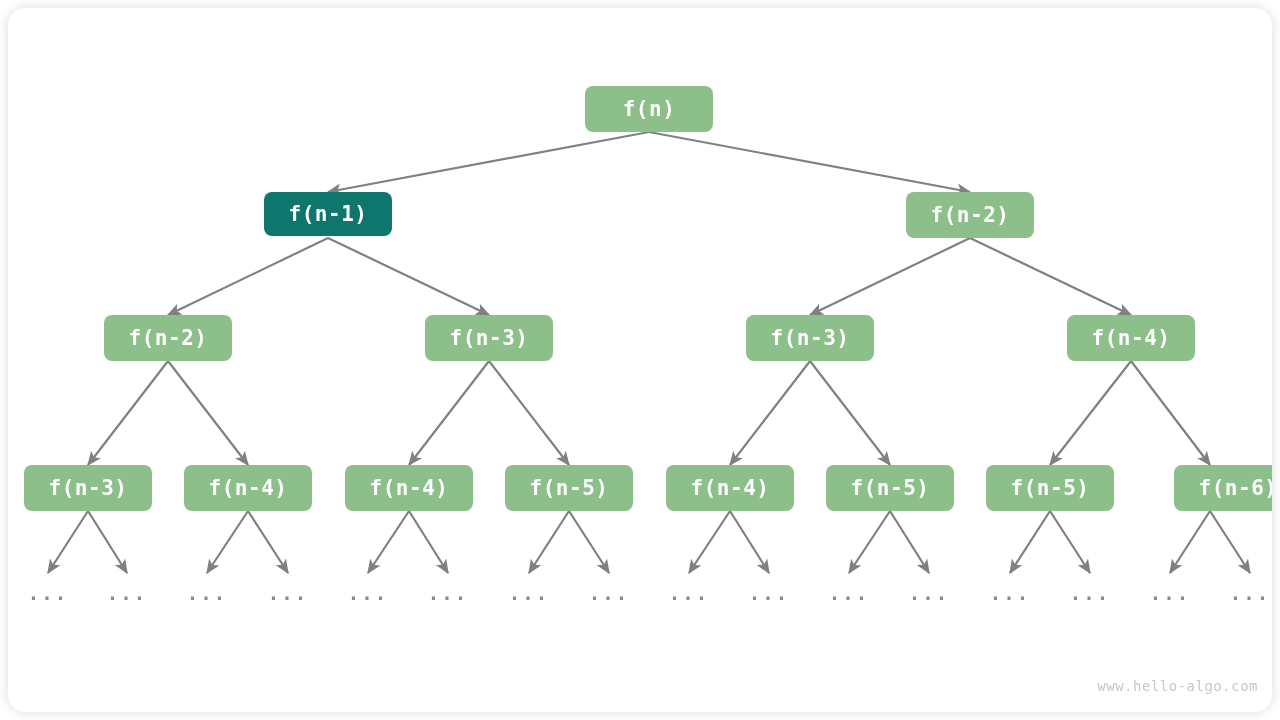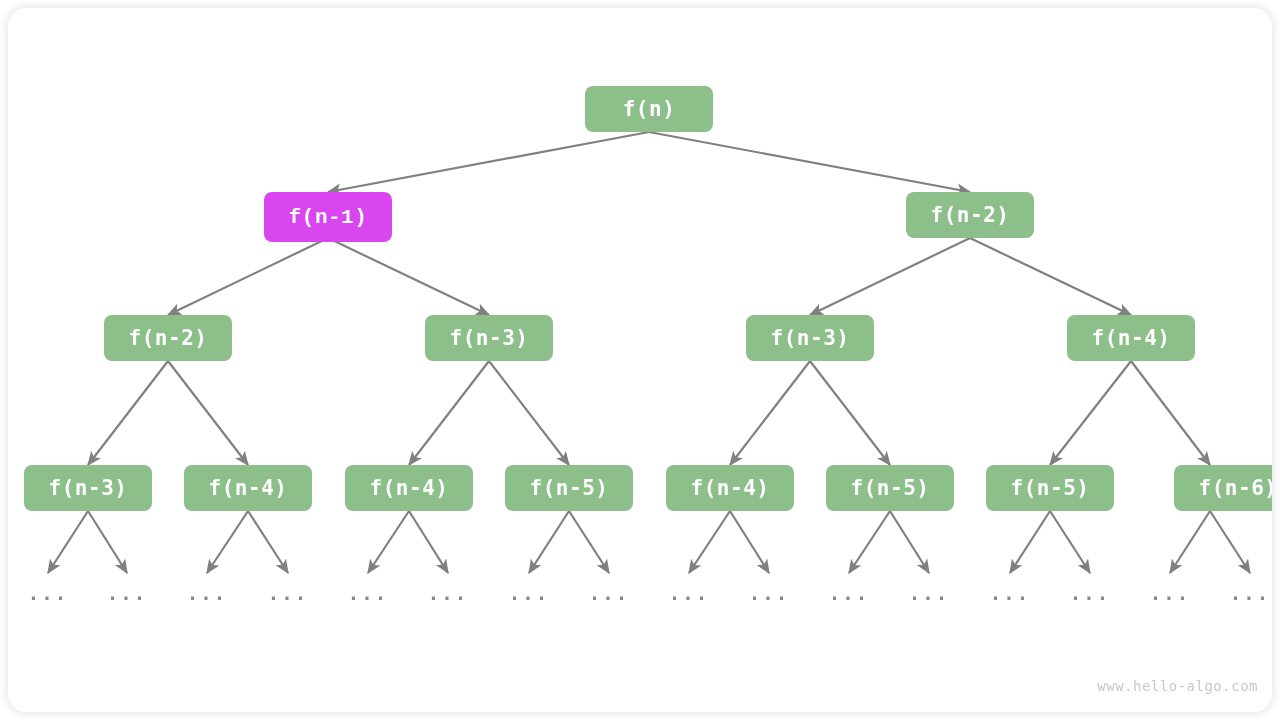--- a/index.html
+++ b/index.html
@@ -118,21 +118,21 @@
             <line x1="882" y1="503" x2="921" y2="565" stroke="#808080" stroke-width="2.2" marker-end="url(#arrowhead)"></line>
             <line x1="1042" y1="503" x2="1002" y2="565" stroke="#808080" stroke-width="2.2" marker-end="url(#arrowhead)"></line>
             <line x1="1042" y1="503" x2="1082" y2="565" stroke="#808080" stroke-width="2.2" marker-end="url(#arrowhead)"></line>
             <line x1="1202" y1="503" x2="1162" y2="565" stroke="#808080" stroke-width="2.2" marker-end="url(#arrowhead)"></line>
             <line x1="1202" y1="503" x2="1242" y2="565" stroke="#808080" stroke-width="2.2" marker-end="url(#arrowhead)"></line>
           </g>
       </svg>
 
       <div id="node-layer">
           <div class="node" style="width: 128px; height: 46px; left: 577px; top: 78px; background: rgb(141, 191, 138); color: rgb(255, 255, 255);">f(n)</div>
-          <div class="node" style="width: 128px; height: 50px; left: 256px; top: 184px; background: #d946ef; color: rgb(255, 255, 255); font-family: Liberation Mono, monospace;">f(n-1)</div>
+          <div class="node" style="width: 128px; height: 44px; left: 256px; top: 184px; background: #0f766e; color: rgb(255, 255, 255);">f(n-1)</div>
           <div class="node" style="width: 128px; height: 46px; left: 898px; top: 184px; background: rgb(141, 191, 138); color: rgb(255, 255, 255);">f(n-2)</div>
           <div class="node" style="width: 128px; height: 46px; left: 96px; top: 307px; background: rgb(141, 191, 138); color: rgb(255, 255, 255);">f(n-2)</div>
           <div class="node" style="width: 128px; height: 46px; left: 417px; top: 307px; background: rgb(141, 191, 138); color: rgb(255, 255, 255);">f(n-3)</div>
           <div class="node" style="width: 128px; height: 46px; left: 738px; top: 307px; background: rgb(141, 191, 138); color: rgb(255, 255, 255);">f(n-3)</div>
           <div class="node" style="width: 128px; height: 46px; left: 1059px; top: 307px; background: rgb(141, 191, 138); color: rgb(255, 255, 255);">f(n-4)</div>
           <div class="node" style="width: 128px; height: 46px; left: 16px; top: 457px; background: rgb(141, 191, 138); color: rgb(255, 255, 255);">f(n-3)</div>
           <div class="node" style="width: 128px; height: 46px; left: 176px; top: 457px; background: rgb(141, 191, 138); color: rgb(255, 255, 255);">f(n-4)</div>
           <div class="node" style="width: 128px; height: 46px; left: 337px; top: 457px; background: rgb(141, 191, 138); color: rgb(255, 255, 255);">f(n-4)</div>
           <div class="node" style="width: 128px; height: 46px; left: 497px; top: 457px; background: rgb(141, 191, 138); color: rgb(255, 255, 255);">f(n-5)</div>
           <div class="node" style="width: 128px; height: 46px; left: 658px; top: 457px; background: rgb(141, 191, 138); color: rgb(255, 255, 255);">f(n-4)</div>

